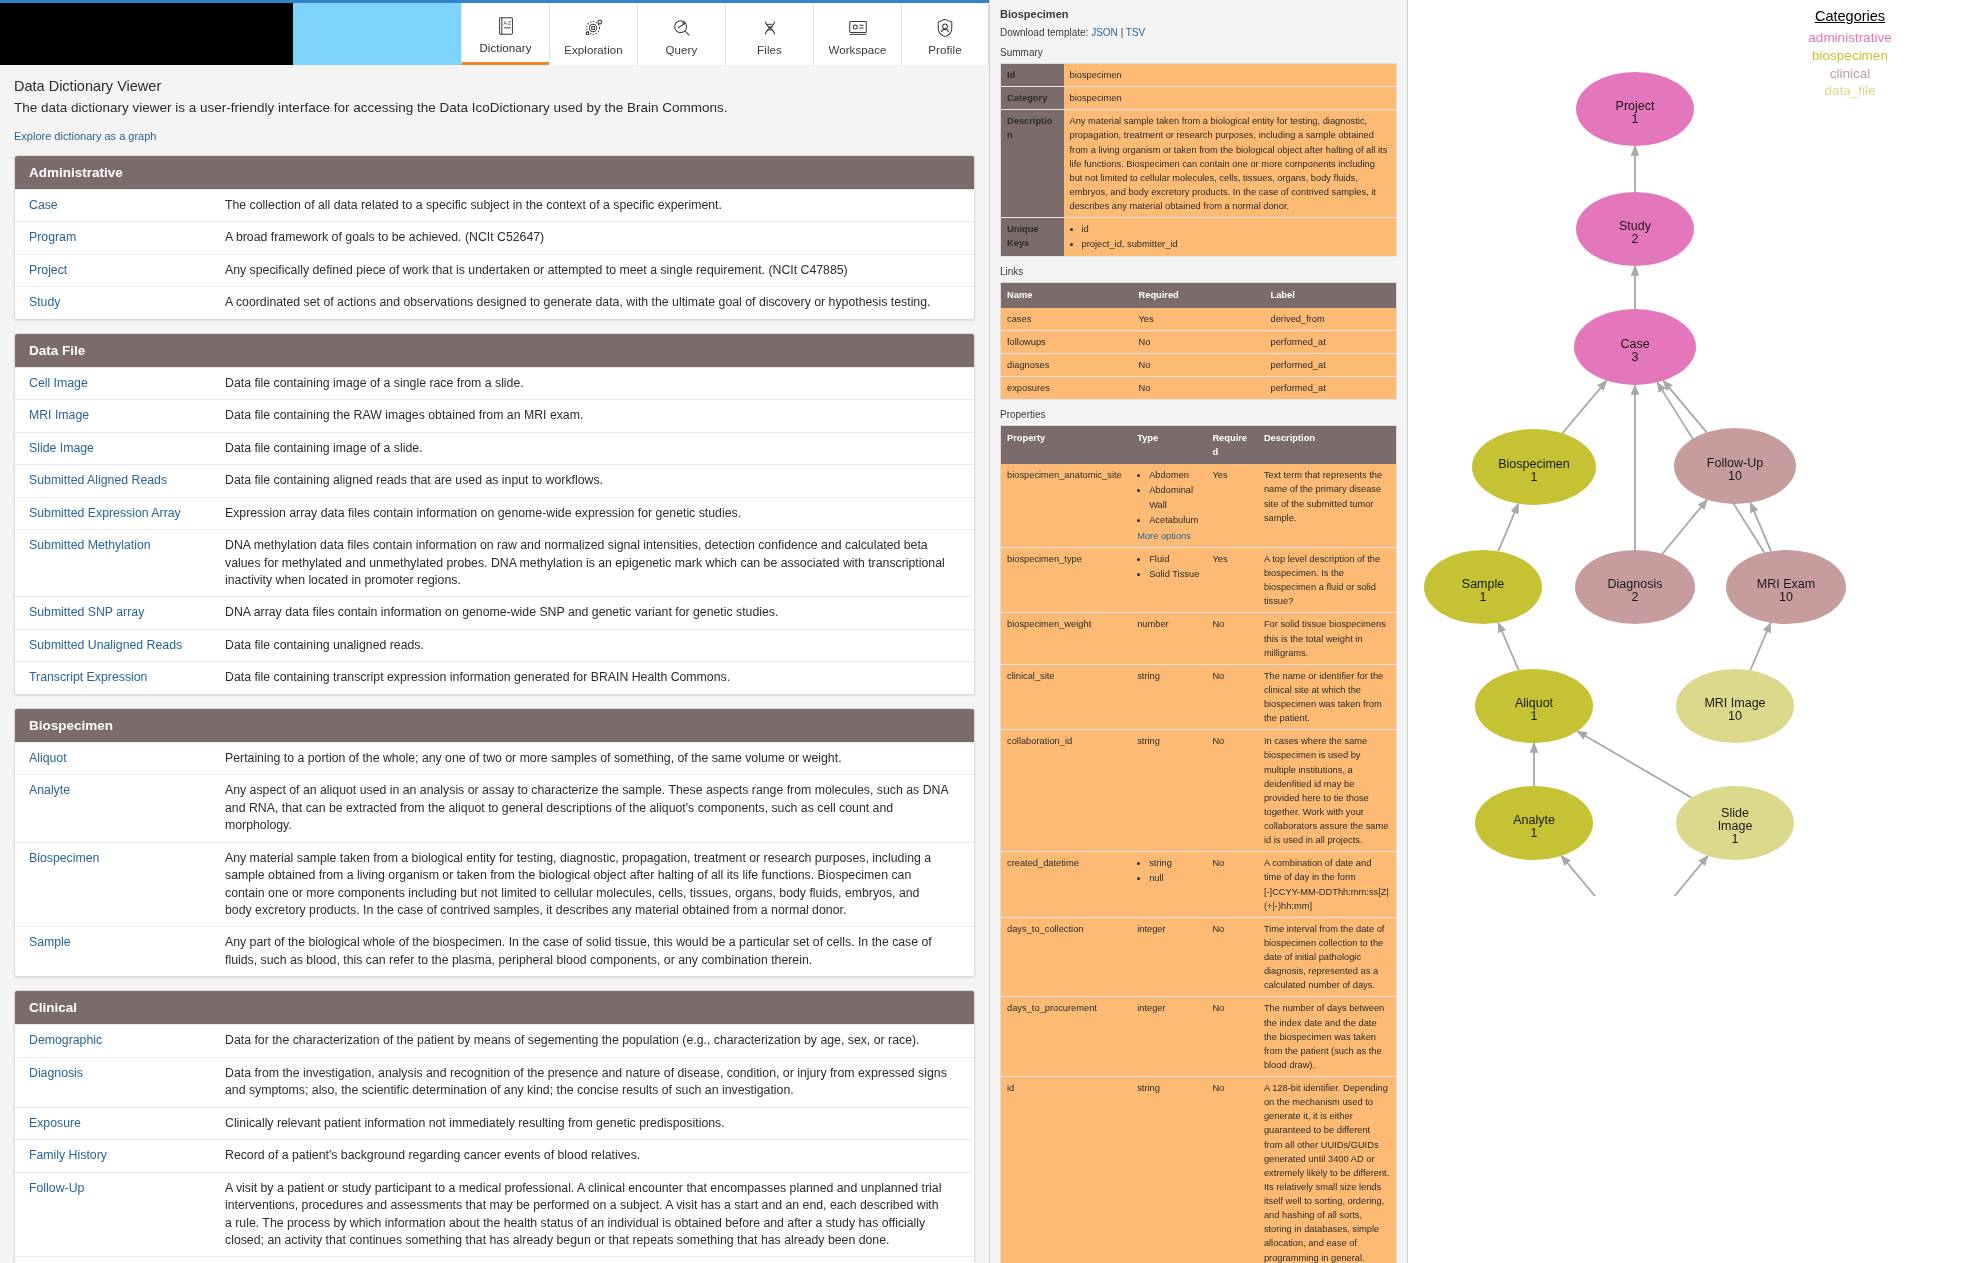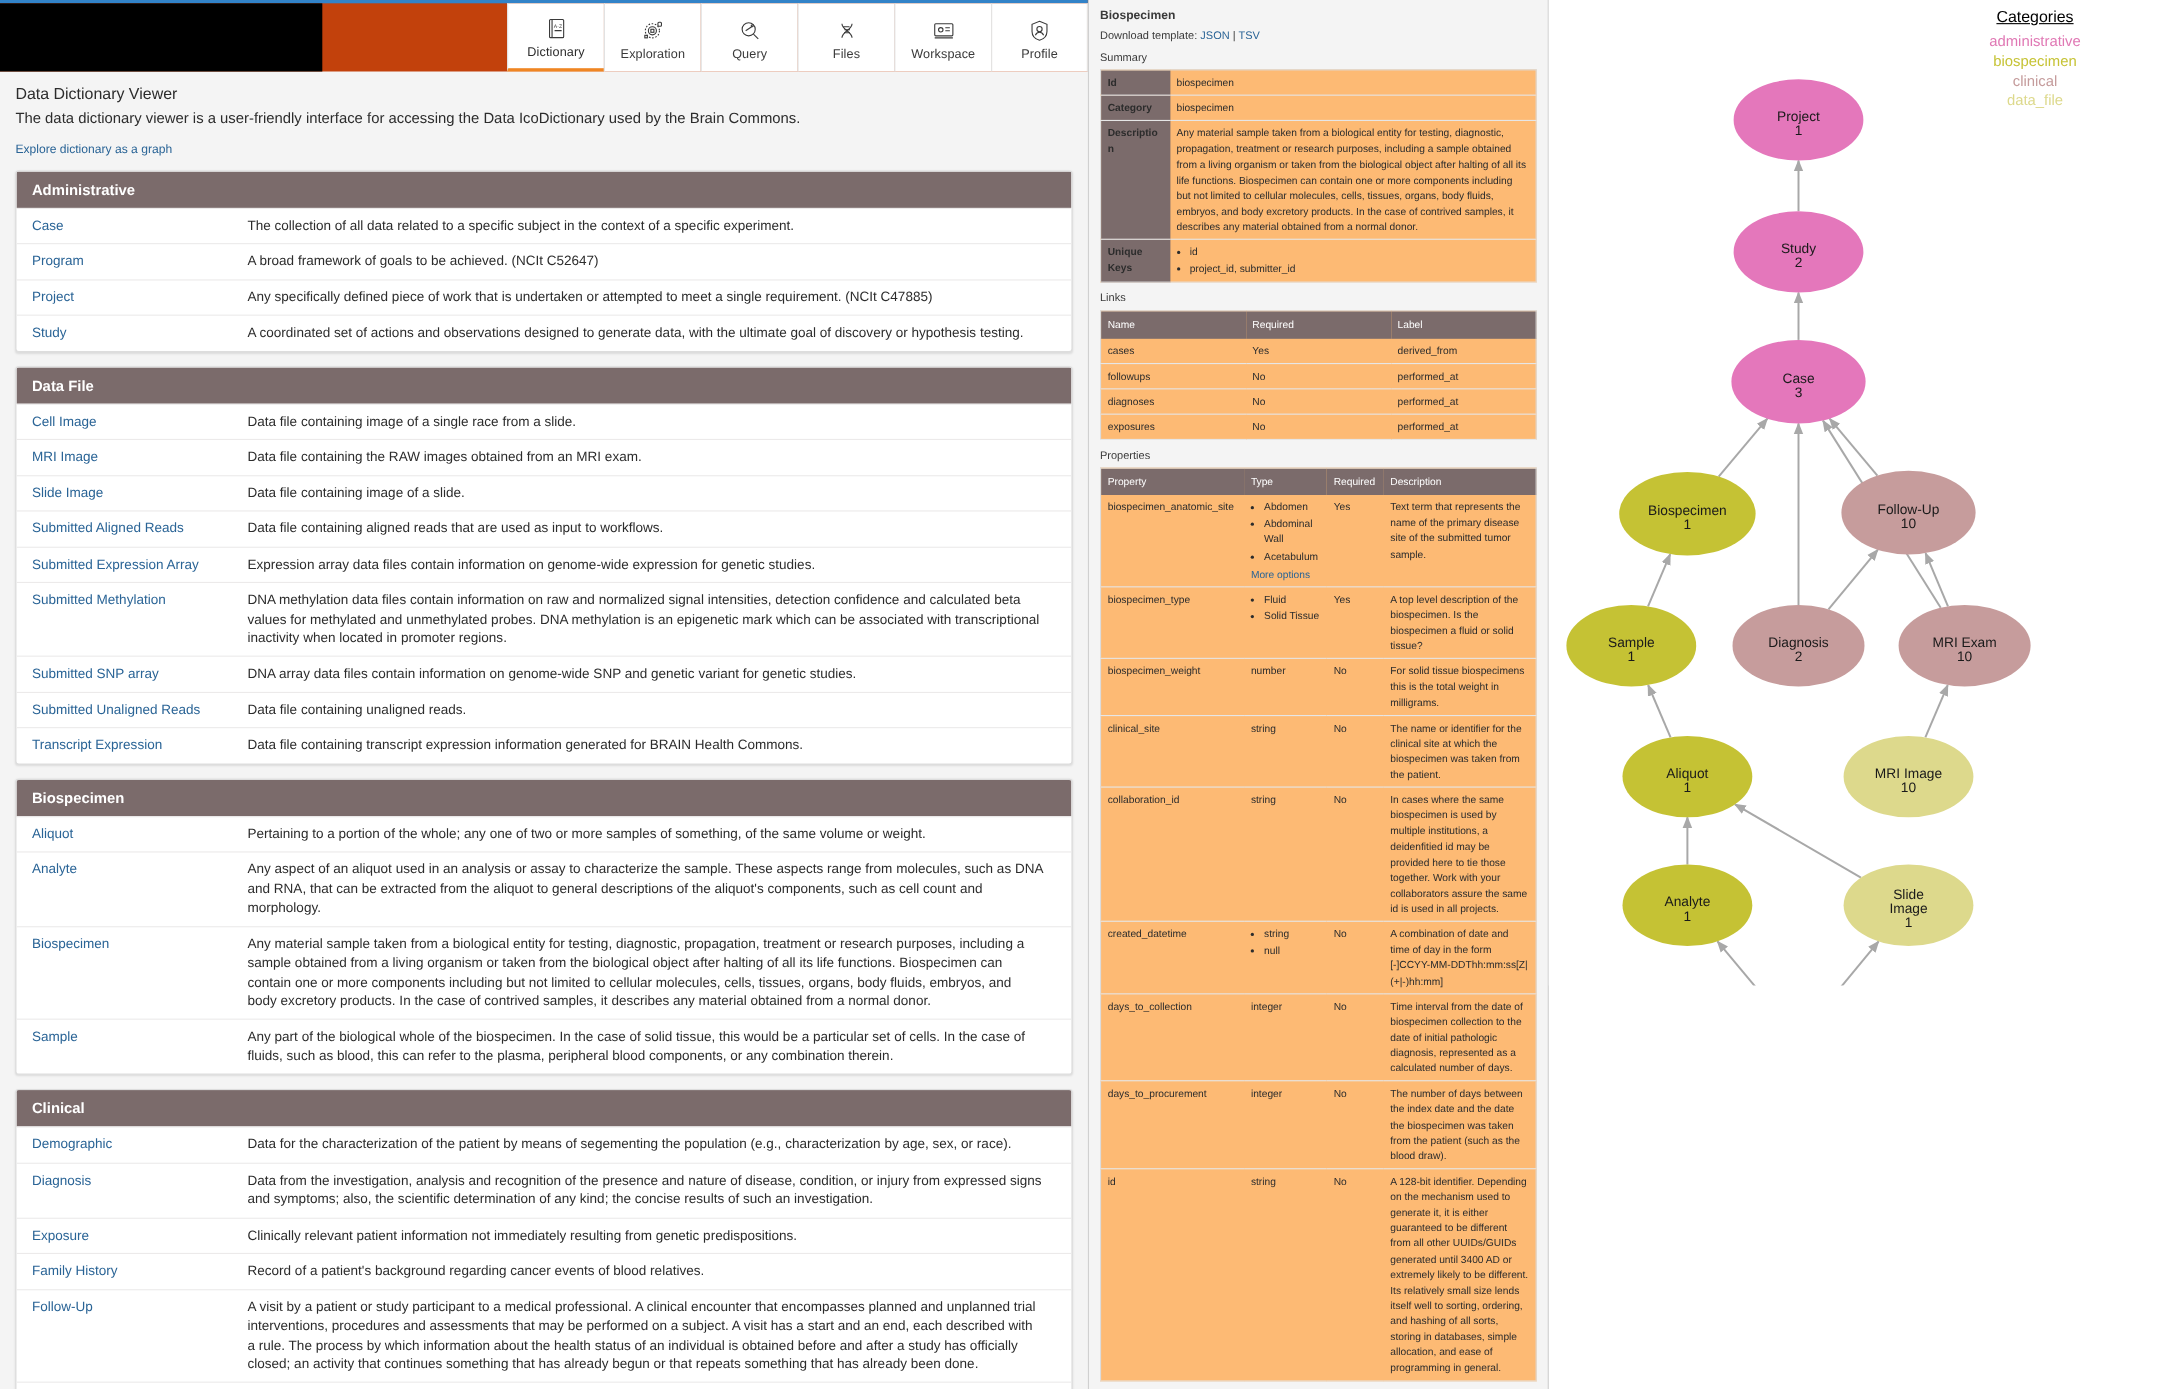--- a/index.html
+++ b/index.html
@@ -14,21 +14,21 @@
 
   
   .left-panel {
     width: 990px; height: 1263px;
     background: #f4f4f4;
     position: relative;
     overflow: hidden;
     border-right: 1px solid #d0d0d0;
   }
   .topbar {
-    height: 65px; background: #c2410c;
+    height: 65px; background: #7dd3fc;
     border-top: 3px solid #3283c8;
     display: flex; align-items: flex-start;
     position: relative;
     gap: 47px;
   }
   .logo-block {
     width: 293px; background: #000000; height: 100%;
   }
   .topbar-spacer { flex: 1; }
   .nav-tabs { display: flex; align-items: stretch; height: 100%; }
@@ -109,21 +109,21 @@
     padding: 4px 6px;
     border-bottom: 1px solid #e6e6e6;
     color: #2c2c2c;
     word-wrap: break-word;
   }
   td.key-cell {
     background: #7b6b6b; color: #ffffff; font-weight: bold;
     width: 63px; border-bottom: 1px solid #fff;
   }
   table.mtable thead th {
-    background: #7b6b6b; color: #fff; font-weight: normal;
+    background: #7b6b6b; color: #fff; font-weight: bold;
     text-align: left; padding: 5px 6px;
     border-bottom: none;
   }
   .ul-tight { margin: 0; padding-left: 12px; list-style: disc; }
   .ul-tight li { margin: 0 0 1px 0; }
   .more-opt { color: #2a6496; cursor: pointer; display: inline-block; margin-top: 1px; }
   .link-cell { color: #2a6496; cursor: pointer; }
 
   
   .graph-panel {

